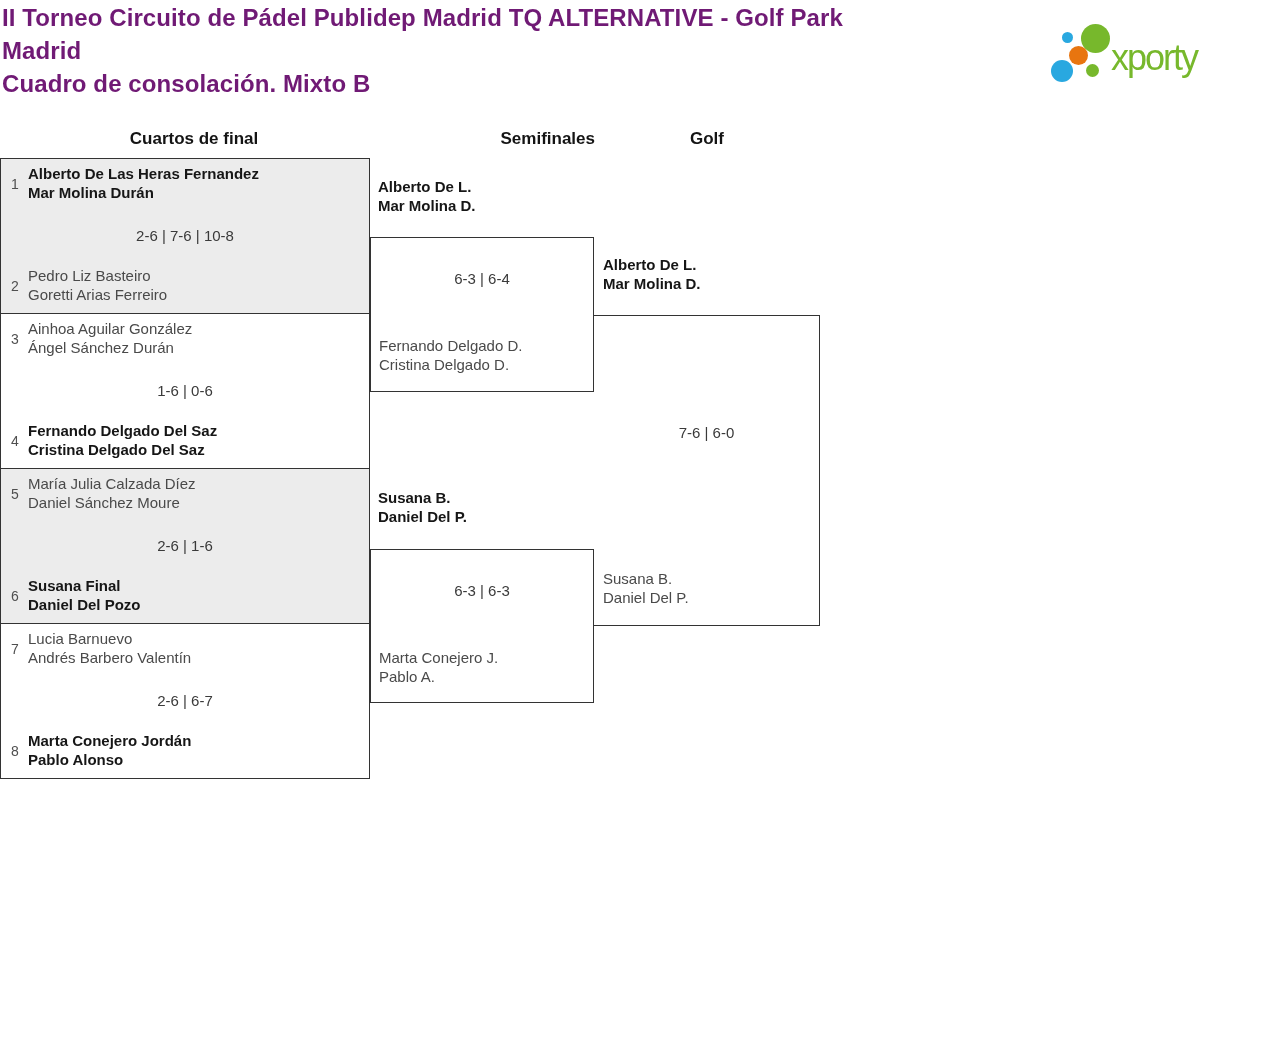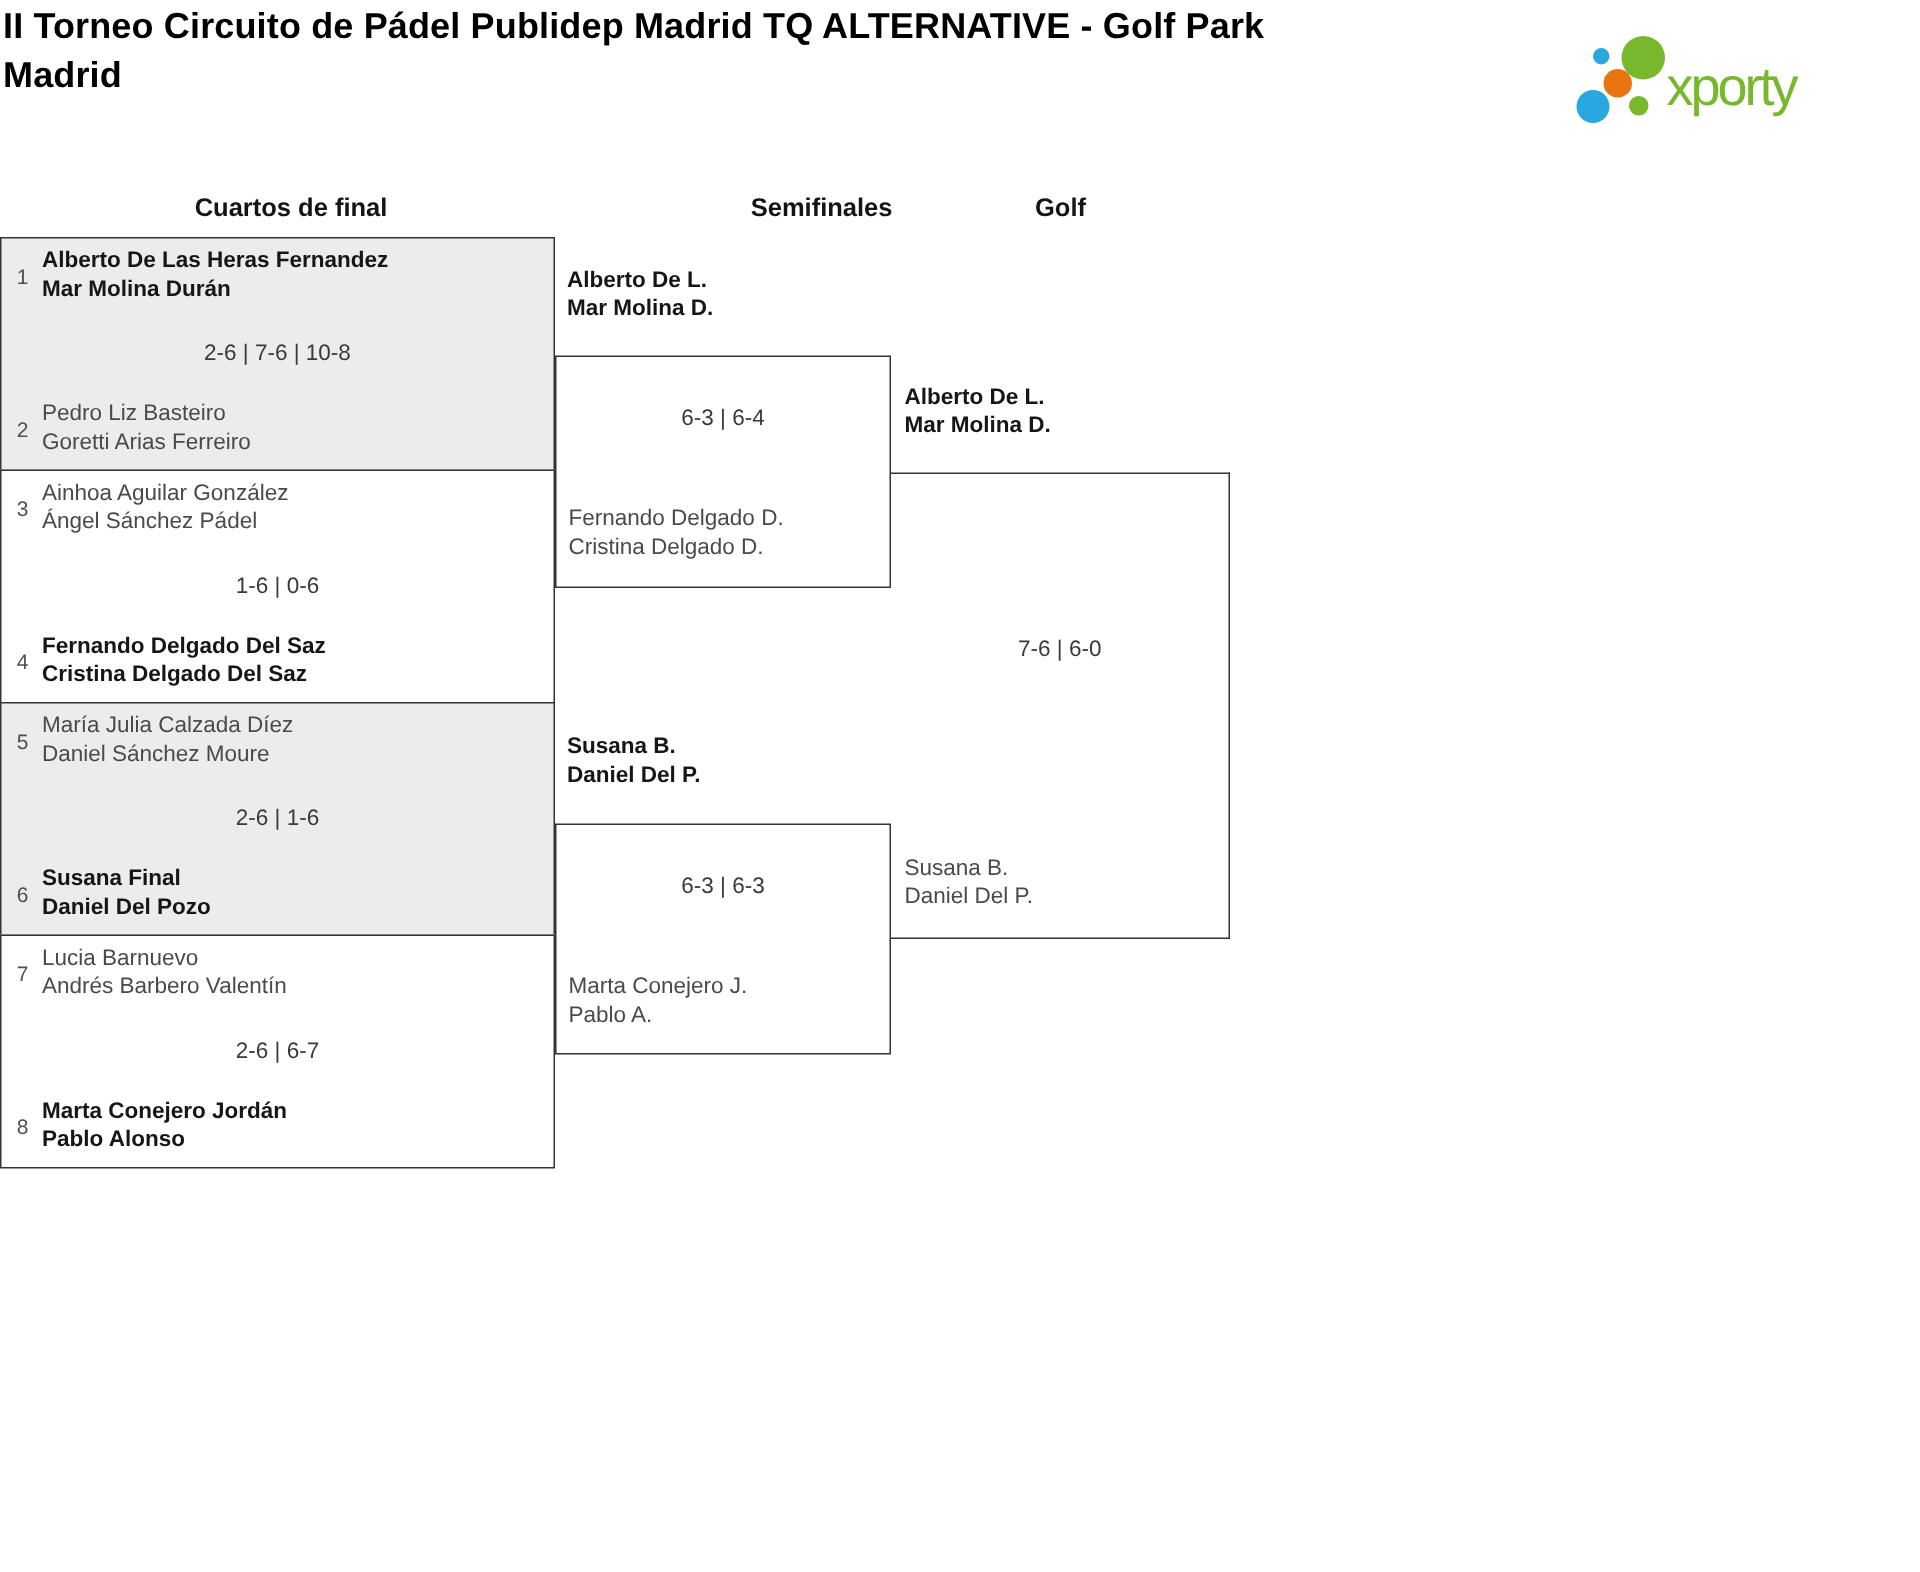--- a/index.html
+++ b/index.html
@@ -15,21 +15,21 @@
 
   
   .title-block {
     position: absolute;
     left: 2px; top: 1px;
     width: 905px;
   }
   .title-line {
     font-size: 24px;
     font-weight: 700;
-    color: #000000;
+    color: #701a75;
     line-height: 33px;
     letter-spacing: 0.1px;
   }
 
   
   .logo { position: absolute; left: 1045px; top: 15px; width: 235px; height: 85px; }
   .dot { position: absolute; border-radius: 50%; }
   .dot.blue-sm   { left: 17px; top: 17px; width: 11px; height: 11px; }
   .dot.green-lg  { left: 36px; top: 9px;  width: 29px; height: 29px; }
   .dot.orange-md { left: 24px; top: 31px; width: 19px; height: 19px; }
@@ -124,20 +124,21 @@
   .final-box .score { top: 108px; }
   .final-box .pair.loser { left: 9px; top: 254px; }
 </style>
 </head>
 <body>
 
 <div class="page">
 
   <div class="title-block">
     <div class="title-line">II Torneo Circuito de Pádel Publidep Madrid TQ ALTERNATIVE - Golf Park Madrid</div>
+    <div class="title-line">Cuadro de consolación. Mixto B</div>
   </div>
 
   <div class="logo">
     <span class="dot blue-sm" style="background:#29a8e0"></span>
     <span class="dot green-lg" style="background:#77b82c"></span>
     <span class="dot orange-md" style="background:#e8750f"></span>
     <span class="dot green-sm" style="background:#77b82c"></span>
     <span class="dot blue-lg" style="background:#29a8e0"></span>
     <span class="logo-text" style="color:#77b82c">xporty</span>
   </div>
@@ -164,21 +165,21 @@
           <div>Goretti Arias Ferreiro</div>
         </span>
       </div>
     </div>
 
     <div class="match">
       <div class="team top">
         <span class="seed">3</span>
         <span class="names loser">
           <div>Ainhoa Aguilar González</div>
-          <div>Ángel Sánchez Pádel</div>
+          <div>Ángel Sánchez Durán</div>
         </span>
       </div>
       <div class="score">1-6 | 0-6</div>
       <div class="team bottom">
         <span class="seed">4</span>
         <span class="names winner">
           <div>Fernando Delgado Del Saz</div>
           <div>Cristina Delgado Del Saz</div>
         </span>
       </div>

